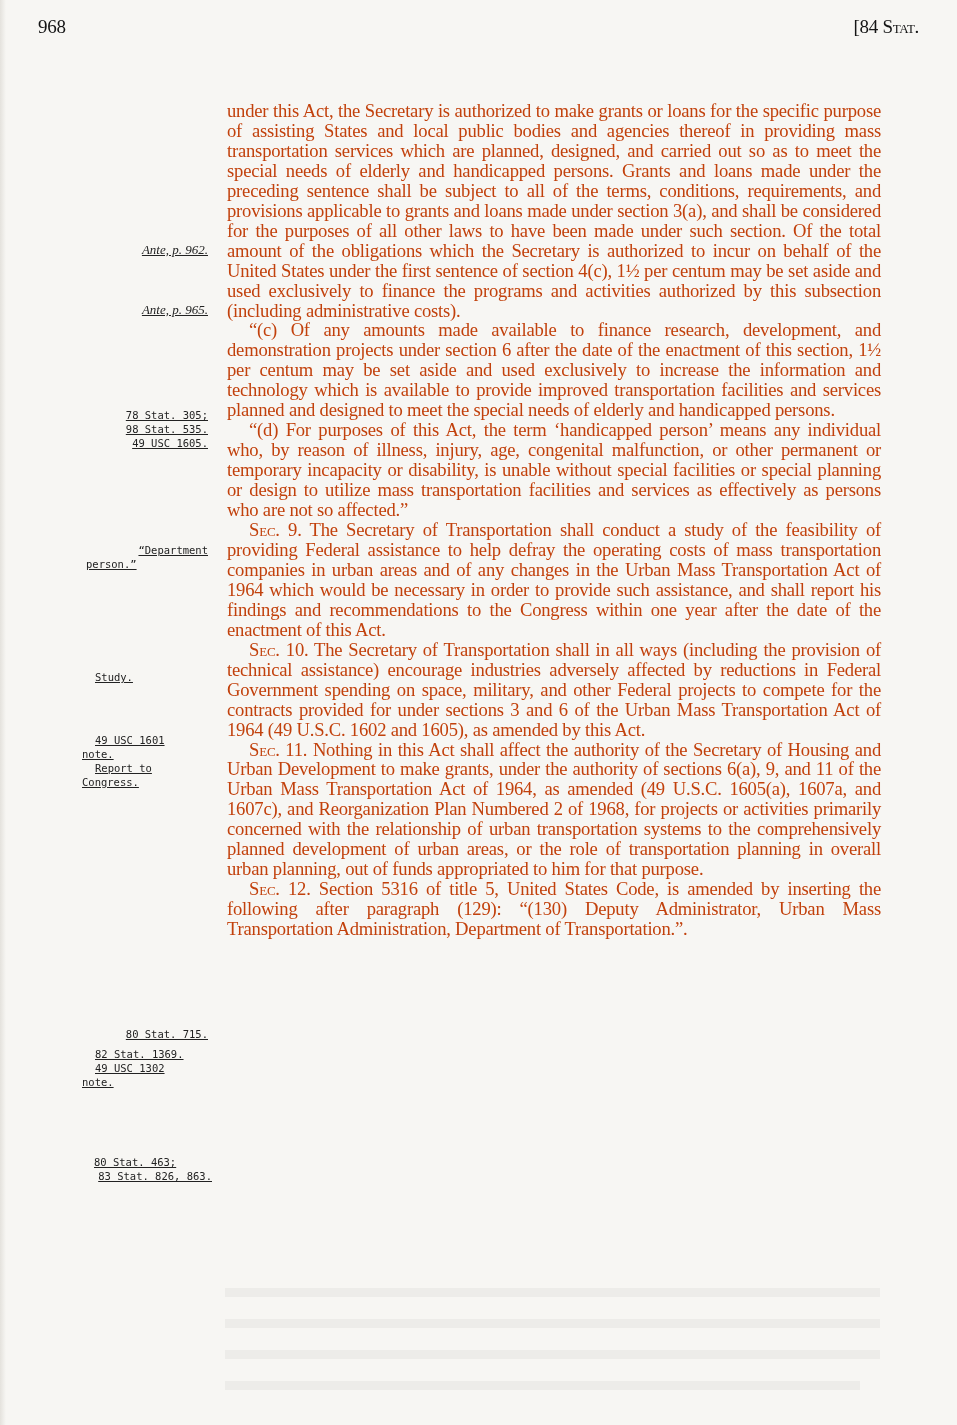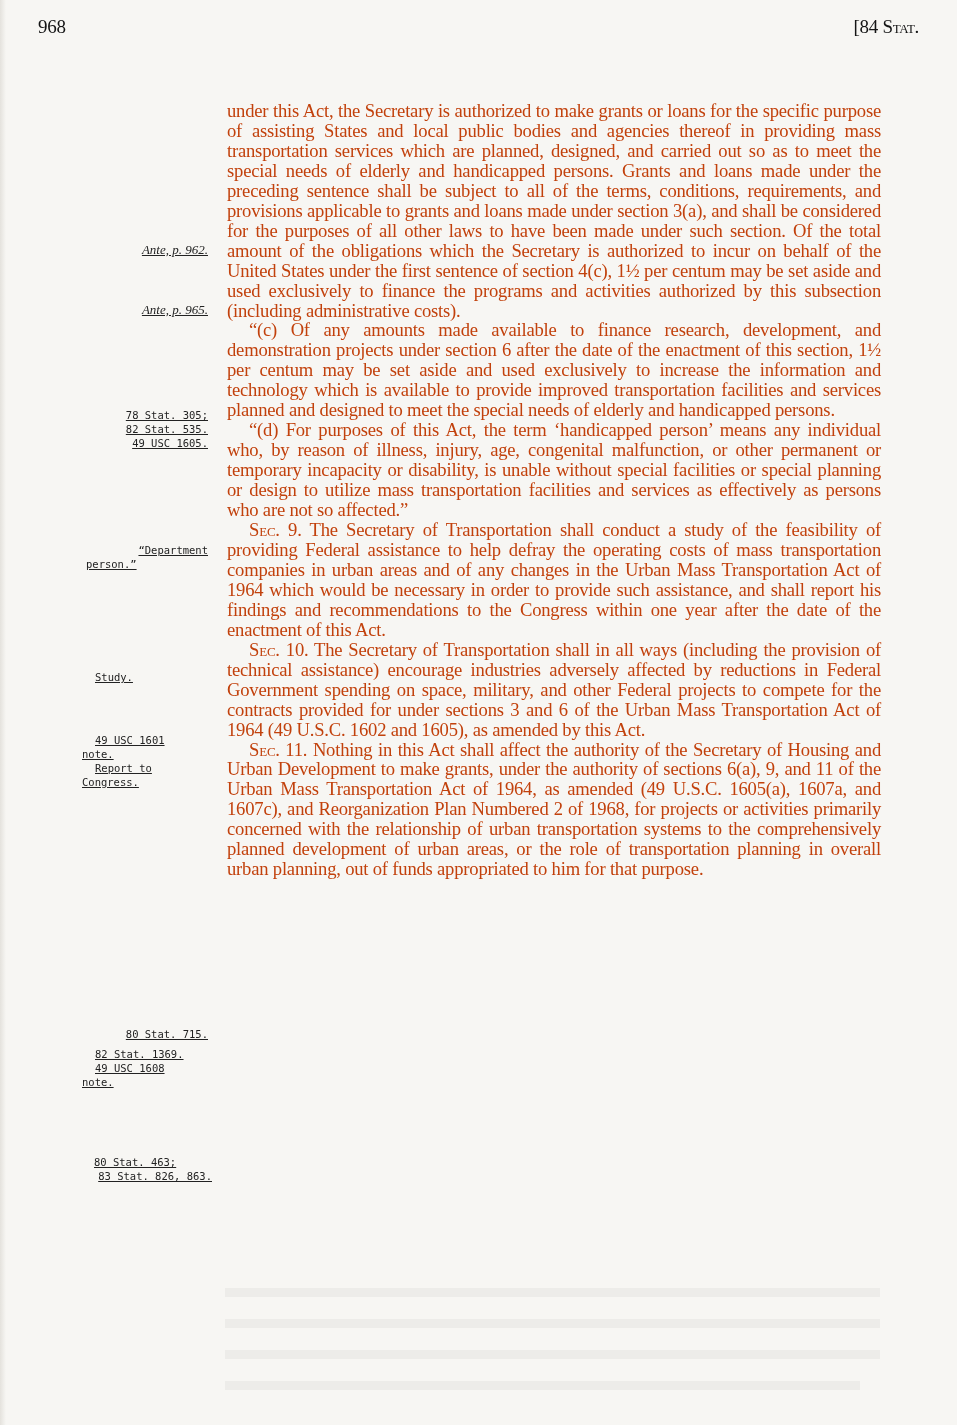--- a/index.html
+++ b/index.html
@@ -76,56 +76,57 @@
 </div>
 
 <div class="margin-note italic" style="top:243px;">
   <span class="ln">Ante, p. 962.</span>
 </div>
 <div class="margin-note italic" style="top:303px;">
   <span class="ln">Ante, p. 965.</span>
 </div>
 <div class="margin-note" style="top:408px;">
   <span class="ln">78 Stat. 305;</span>
-  <span class="ln">82 Stat. 535.</span>
+  <span class="ln">98 Stat. 535.</span>
   <span class="ln">49 USC 1605.</span>
 </div>
 <div class="margin-note" style="top:543px;">
   <span class="ln">“Department</span>
   <span class="ln left" style="padding-left:6px;">person.”</span>
 </div>
 <div class="margin-note" style="top:670px; text-align:left; left:95px;">
   <span class="ln">Study.</span>
 </div>
 <div class="margin-note" style="top:733px; text-align:left; left:82px;">
   <span class="ln" style="padding-left:13px;">49 USC 1601</span>
   <span class="ln">note.</span>
   <span class="ln" style="padding-left:13px;">Report to</span>
   <span class="ln">Congress.</span>
 </div>
 <div class="margin-note" style="top:1027px;">
   <span class="ln">80 Stat. 715.</span>
 </div>
 <div class="margin-note" style="top:1047px; text-align:left; left:82px;">
   <span class="ln" style="padding-left:13px;">82 Stat. 1369.</span>
-  <span class="ln" style="padding-left:13px;">49 USC 1608</span>
+  <span class="ln" style="padding-left:13px;">49 USC 1302</span>
   <span class="ln">note.</span>
 </div>
 <div class="margin-note" style="top:1155px; width:132px;">
   <span class="ln" style="text-align:left; padding-left:14px;">80 Stat. 463;</span>
   <span class="ln">83 Stat. 826, 863.</span>
 </div>
 
 <div class="body-col">
   <p>under this Act, the Secretary is authorized to make grants or loans for the specific purpose of assisting States and local public bodies and agencies thereof in providing mass transportation services which are planned, designed, and carried out so as to meet the special needs of elderly and handicapped persons. Grants and loans made under the preceding sentence shall be subject to all of the terms, conditions, requirements, and provisions applicable to grants and loans made under section 3(a), and shall be considered for the purposes of all other laws to have been made under such section. Of the total amount of the obligations which the Secretary is authorized to incur on behalf of the United States under the first sentence of section 4(c), 1½ per centum may be set aside and used exclusively to finance the programs and activities authorized by this subsection (including administrative costs).</p>
   <p class="indent">“(c) Of any amounts made available to finance research, development, and demonstration projects under section 6 after the date of the enactment of this section, 1½ per centum may be set aside and used exclusively to increase the information and technology which is available to provide improved transportation facilities and services planned and designed to meet the special needs of elderly and handicapped persons.</p>
   <p class="indent">“(d) For purposes of this Act, the term ‘handicapped person’ means any individual who, by reason of illness, injury, age, congenital malfunction, or other permanent or temporary incapacity or disability, is unable without special facilities or special planning or design to utilize mass transportation facilities and services as effectively as persons who are not so affected.”</p>
   <p class="indent"><span class="sc">Sec. 9.</span><span> The Secretary of Transportation shall conduct a study of the feasibility of providing Federal assistance to help defray the operating costs of mass transportation companies in urban areas and of any changes in the Urban Mass Transportation Act of 1964 which would be necessary in order to provide such assistance, and shall report his findings and recommendations to the Congress within one year after the date of the enactment of this Act.</span></p>
   <p class="indent"><span class="sc">Sec. 10.</span><span> The Secretary of Transportation shall in all ways (including the provision of technical assistance) encourage industries adversely affected by reductions in Federal Government spending on space, military, and other Federal projects to compete for the contracts provided for under sections 3 and 6 of the Urban Mass Transportation Act of 1964 (49 U.S.C. 1602 and 1605), as amended by this Act.</span></p>
   <p class="indent"><span class="sc">Sec. 11.</span><span> Nothing in this Act shall affect the authority of the Secretary of Housing and Urban Development to make grants, under the authority of sections 6(a), 9, and 11 of the Urban Mass Transportation Act of 1964, as amended (49 U.S.C. 1605(a), 1607a, and 1607c), and Reorganization Plan Numbered 2 of 1968, for projects or activities primarily concerned with the relationship of urban transportation systems to the comprehensively planned development of urban areas, or the role of transportation planning in overall urban planning, out of funds appropriated to him for that purpose.</span></p>
+  <p class="indent"><span class="sc">Sec. 12.</span><span> Section 5316 of title 5, United States Code, is amended by inserting the following after paragraph (129): “(130) Deputy Administrator, Urban Mass Transportation Administration, Department of Transportation.”.</span></p>
 </div>
 
 <div class="bleed">
   <div style="height:20px;border-bottom:9px solid rgba(0,0,0,0.04);margin-bottom:2px"></div>
   <div style="height:20px;border-bottom:9px solid rgba(0,0,0,0.04);margin-bottom:2px"></div>
   <div style="height:20px;border-bottom:9px solid rgba(0,0,0,0.04);margin-bottom:2px"></div>
   <div style="height:20px;border-bottom:9px solid rgba(0,0,0,0.04);margin-left:20px"></div>
 </div>
 
 </body></html>

